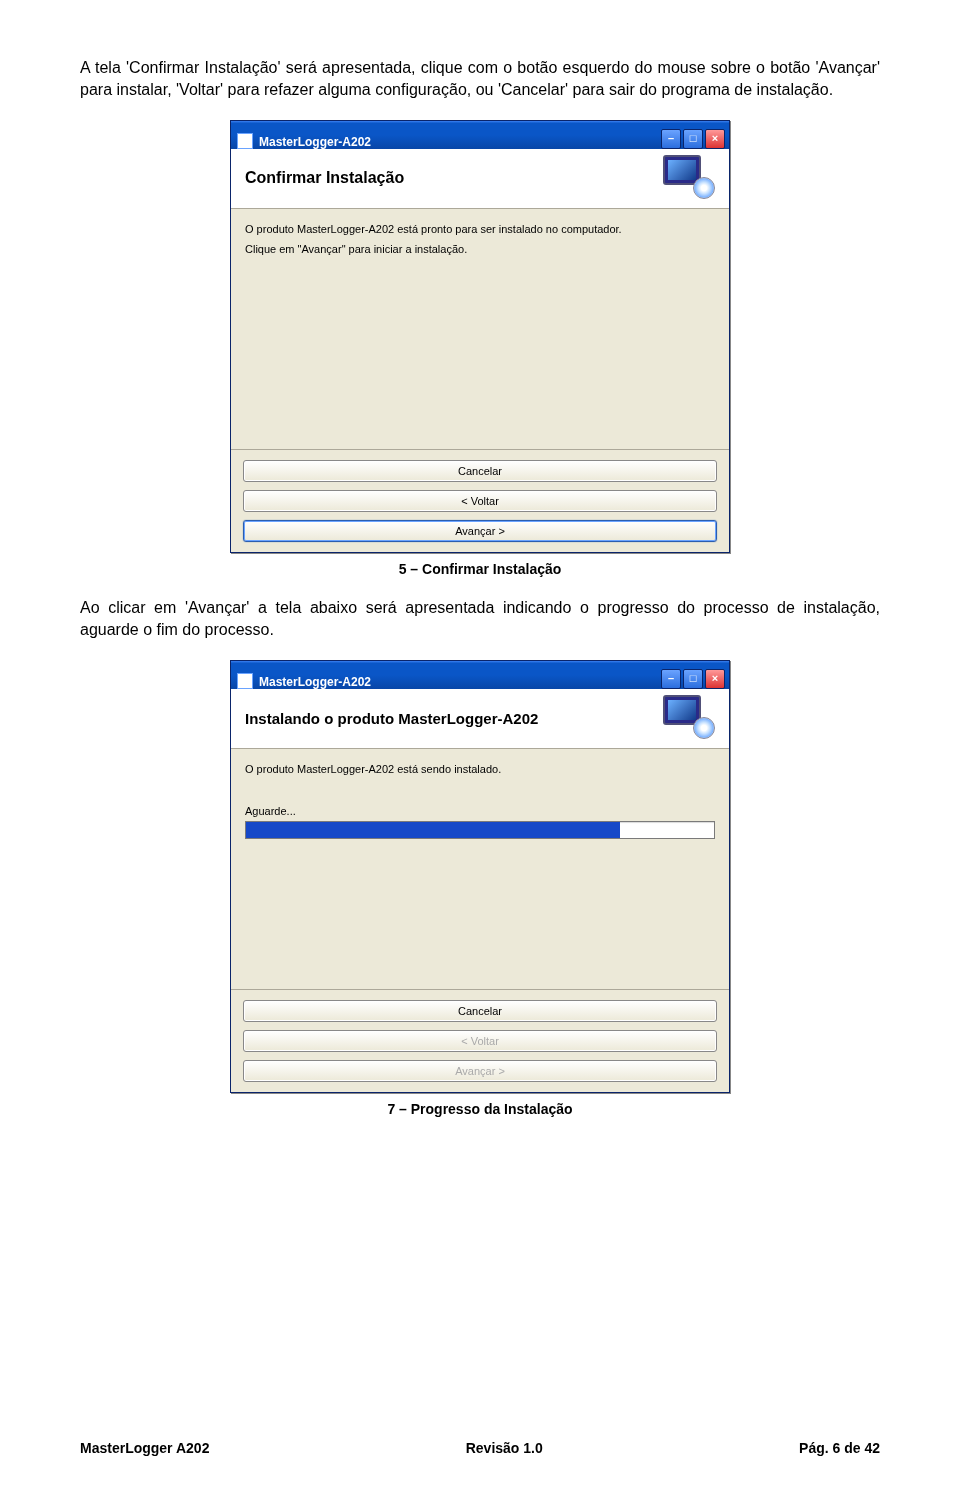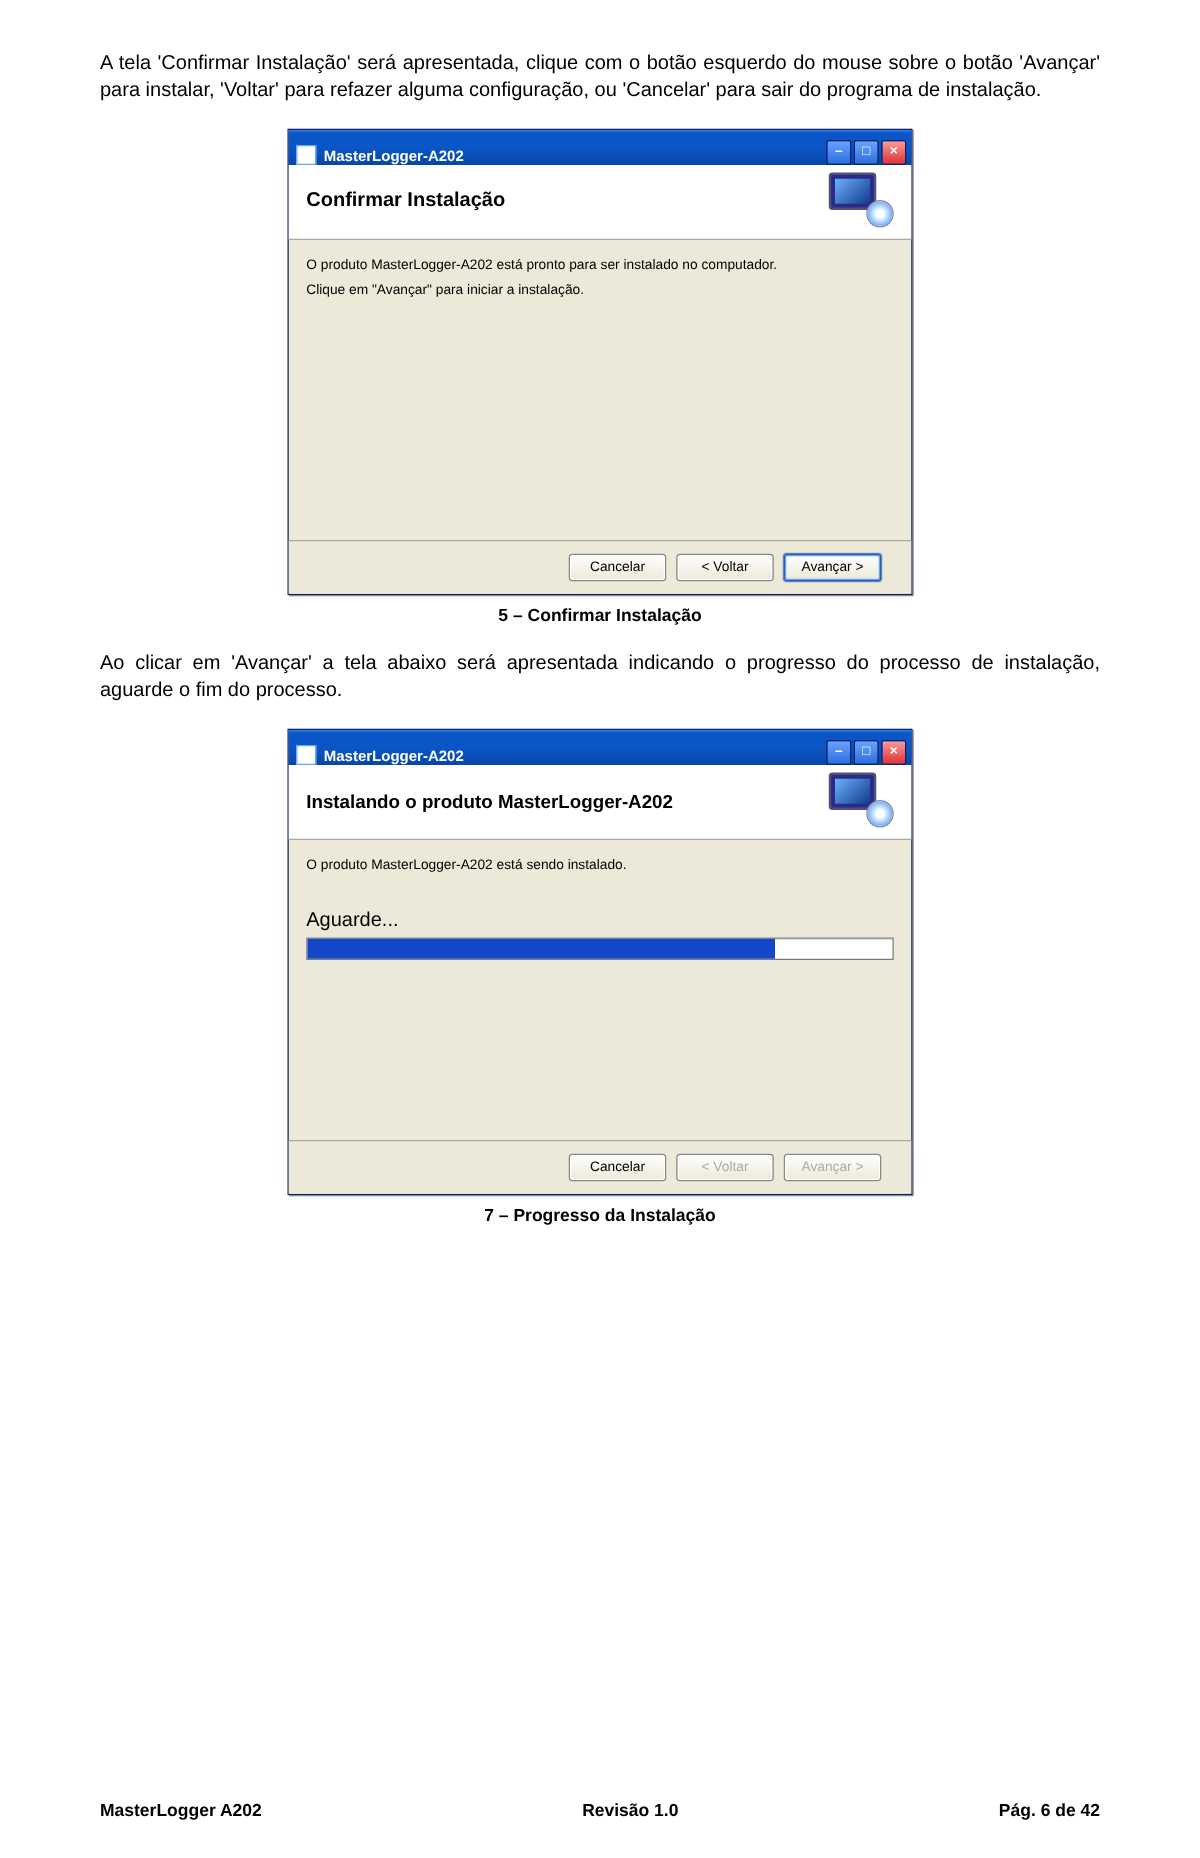--- a/index.html
+++ b/index.html
@@ -6,21 +6,21 @@
   body {
     width: 960px;
     height: 1486px;
     background: #fff;
     font-family: Arial, Helvetica, sans-serif;
     font-size: 16px;
     color: #000;
     padding: 40px 80px 30px 80px;
     position: relative;
   }
-  .body-text { font-size: 16px; line-height: 1.4; margin-bottom: 6px; text-align: justify; }
+  .body-text { font-size: 16px; line-height: 1.4; margin-bottom: 6px; text-align: justify; margin-top: 17px; }
   .dialog-wrap { display: flex; justify-content: center; margin: 18px 0 8px 0; }
   .caption { text-align: center; font-weight: bold; font-size: 14px; margin: 6px 0 20px 0; }
 
   
   .dialog {
     width: 500px;
     border: 1px solid #0a246a;
     background: #ece9d8;
     box-shadow: 1px 1px 0 #888;
     font-size: 11px;
@@ -88,41 +88,42 @@
     background: radial-gradient(circle,#fff 20%,#c9e2ff 40%,#7fb4ff 65%,#fff 80%);
     border: 1px solid #889;
   }
 
   .content {
     padding: 14px 14px 6px 14px;
     min-height: 240px;
   }
   .content p { font-size: 11px; margin-bottom: 8px; }
 
-  .progress-label { margin-top: 30px; margin-bottom: 4px; font-size: 16px; }
+  .progress-label { margin-top: 30px; margin-bottom: 4px; font-size: 11px; }
   .progress-bar {
     height: 18px;
     border: 1px solid #7a7a7a;
     background: #fff;
     position: relative;
     box-shadow: inset 1px 1px 1px rgba(0,0,0,.15);
   }
   .progress-fill {
     position: absolute; left: 0; top: 0; bottom: 0;
     width: 80%;
     background: #1548c8;
   }
 
   .footer {
     border-top: 1px solid #aca899;
-    padding: 10px 24px;
+    padding: 10px 12px;
     display: flex;
     justify-content: flex-end;
     gap: 8px;
     background: #ece9d8;
+    flex-direction: column;
   }
   .btn {
     min-width: 78px;
     height: 22px;
     background: linear-gradient(to bottom,#fff,#ece9d8);
     border: 1px solid #888;
     border-radius: 3px;
     font-size: 11px;
     font-family: Tahoma, Arial, sans-serif;
     color: #000;

